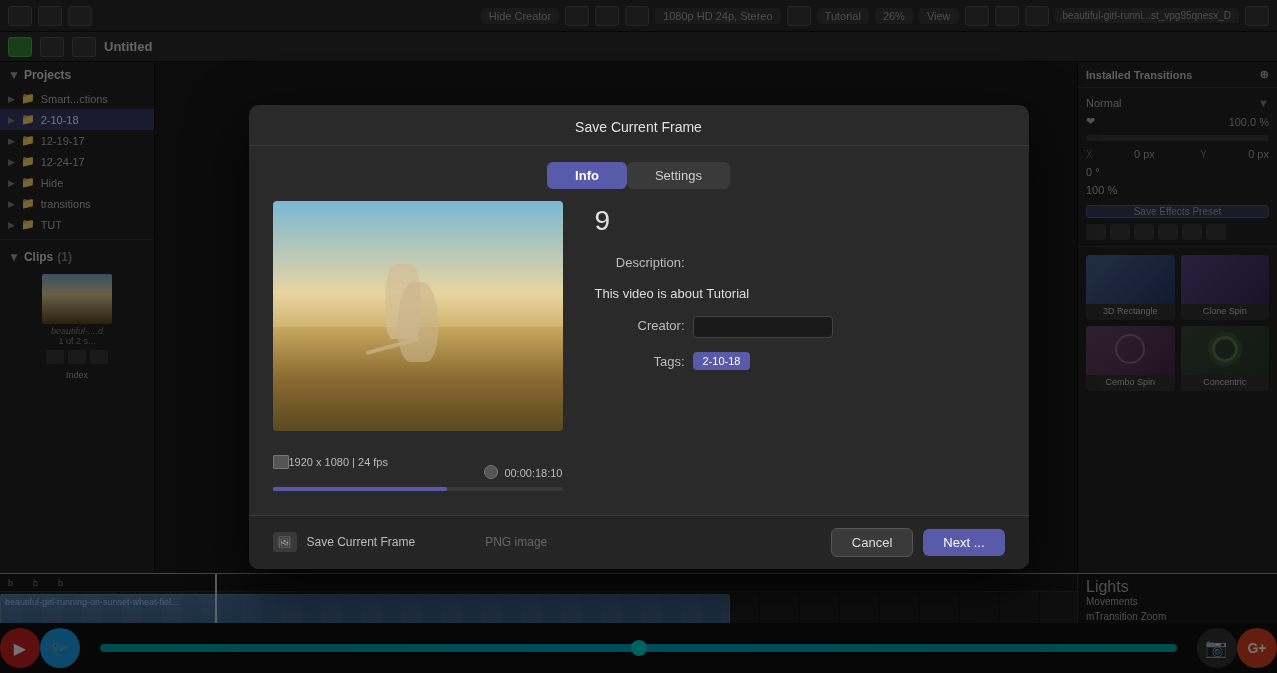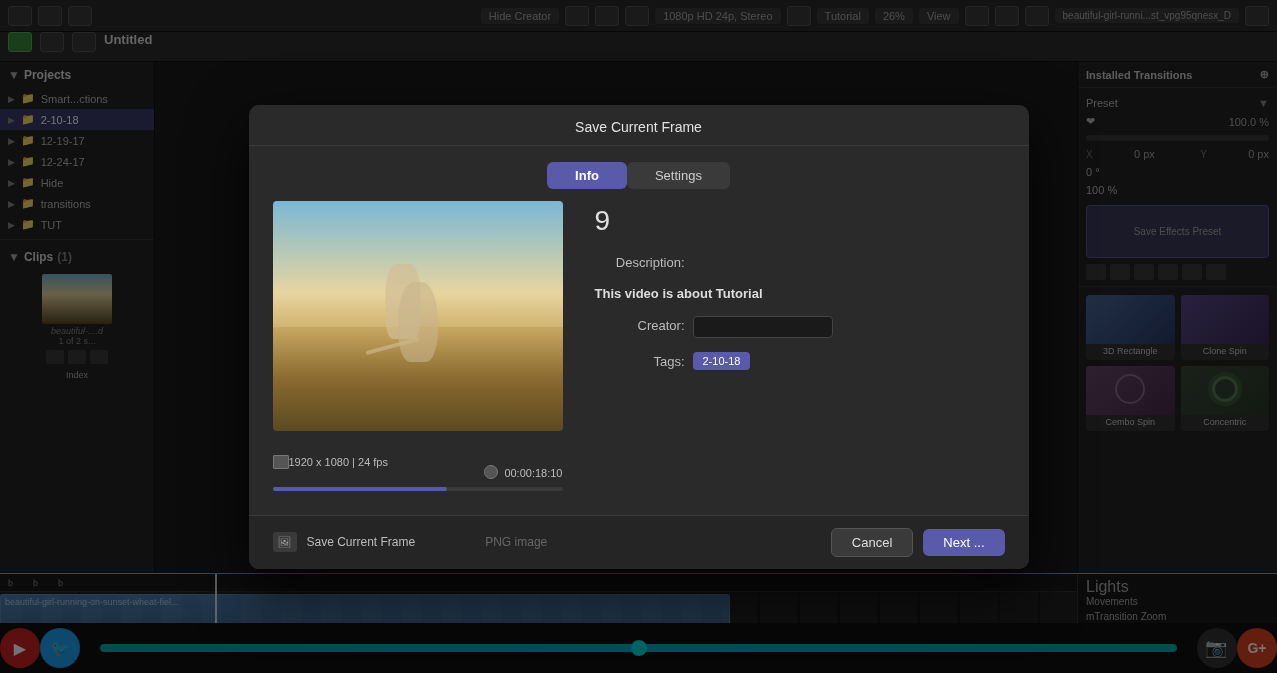--- a/index.html
+++ b/index.html
@@ -50,21 +50,21 @@
     }
 
     
     .second-toolbar {
       position: absolute;
       top: 32px; left: 0; right: 0;
       height: 30px;
       background: #2d2d2d;
       border-bottom: 1px solid #111;
       display: flex;
-      align-items: flex-start;
+      align-items: center;
       padding: 0 8px;
       gap: 8px;
       font-size: 11px;
       color: #ccc;
     }
 
     
     .left-sidebar {
       position: absolute;
       top: 62px; left: 0;
@@ -283,21 +283,20 @@
       font-size: 13px;
       min-width: 90px;
       text-align: right;
       padding-top: 2px;
     }
 
     .info-value {
       color: #ddd;
       font-size: 13px;
       flex: 1;
-      font-weight: bold;
     }
 
     .info-input {
       background: #1a1a1a;
       border: 1px solid #444;
       border-radius: 4px;
       color: #ddd;
       font-size: 12px;
       padding: 3px 8px;
       width: 140px;
@@ -530,42 +529,42 @@
 </div>
 
 <div class="transitions-section">
   <div class="trans-header">
     <span>Installed Transitions</span>
     <span style="color:#aaa;">⊕</span>
   </div>
 
   <div style="padding:6px 8px; border-bottom:1px solid #333;">
     <div class="prop-row">
-      <span>Preset</span>
+      <span>Normal</span>
       <span style="color:#888;">▼</span>
     </div>
     <div class="prop-row">
       <span>❤</span>
       <span class="prop-val">100.0 %</span>
     </div>
     <div style="width:100%; height:6px; background:#3a3a3a; border-radius:3px; margin:4px 0;"></div>
     <div class="prop-row">
       <span style="color:#777; font-size:10px;">X</span>
       <span class="prop-val">0 px</span>
       <span style="color:#777; font-size:10px; margin-left:4px;">Y</span>
       <span class="prop-val">0 px</span>
     </div>
     <div class="prop-row">
       <span>0 °</span>
     </div>
     <div class="prop-row">
       <span>100 %</span>
     </div>
     <div style="margin-top:6px;">
-      <div style="background:#3a3a5a; border:1px solid #5a5a8a; border-radius:4px; padding:20px 8px; font-size:10px; color:#aaa; text-align:center;">Save Effects Preset</div>
+      <div style="background:#3a3a5a; border:1px solid #5a5a8a; border-radius:4px; padding:0 8px; font-size:10px; color:#aaa; text-align:center;">Save Effects Preset</div>
     </div>
     <div style="display:flex; gap:4px; margin-top:6px;">
       <div style="width:20px;height:16px;background:#3a3a3a;border-radius:2px;"></div>
       <div style="width:20px;height:16px;background:#3a3a3a;border-radius:2px;"></div>
       <div style="width:20px;height:16px;background:#3a3a3a;border-radius:2px;"></div>
       <div style="width:20px;height:16px;background:#3a3a3a;border-radius:2px;"></div>
       <div style="width:20px;height:16px;background:#3a3a3a;border-radius:2px;"></div>
       <div style="width:20px;height:16px;background:#3a3a3a;border-radius:2px;"></div>
     </div>
   </div>

